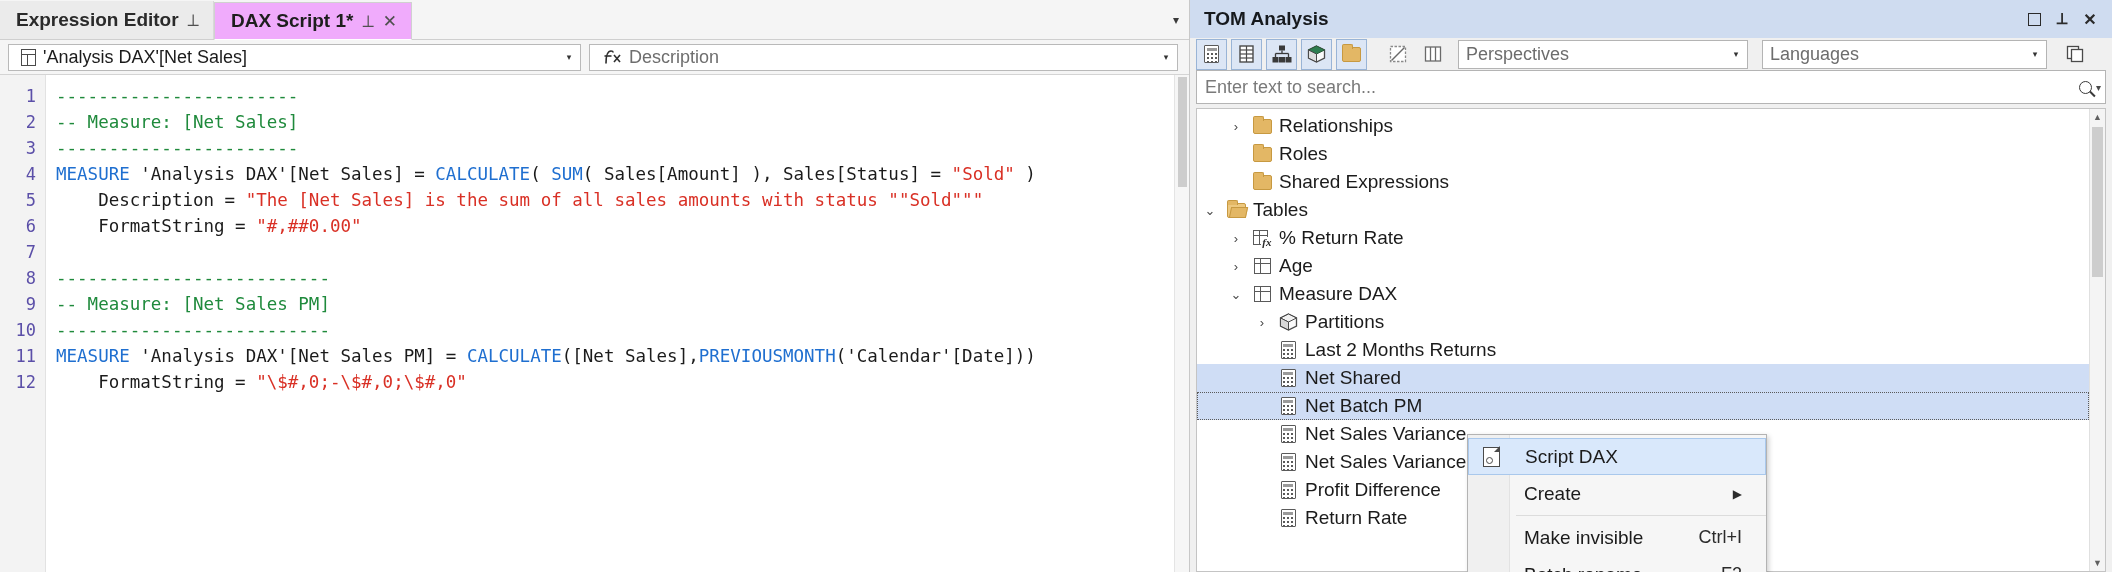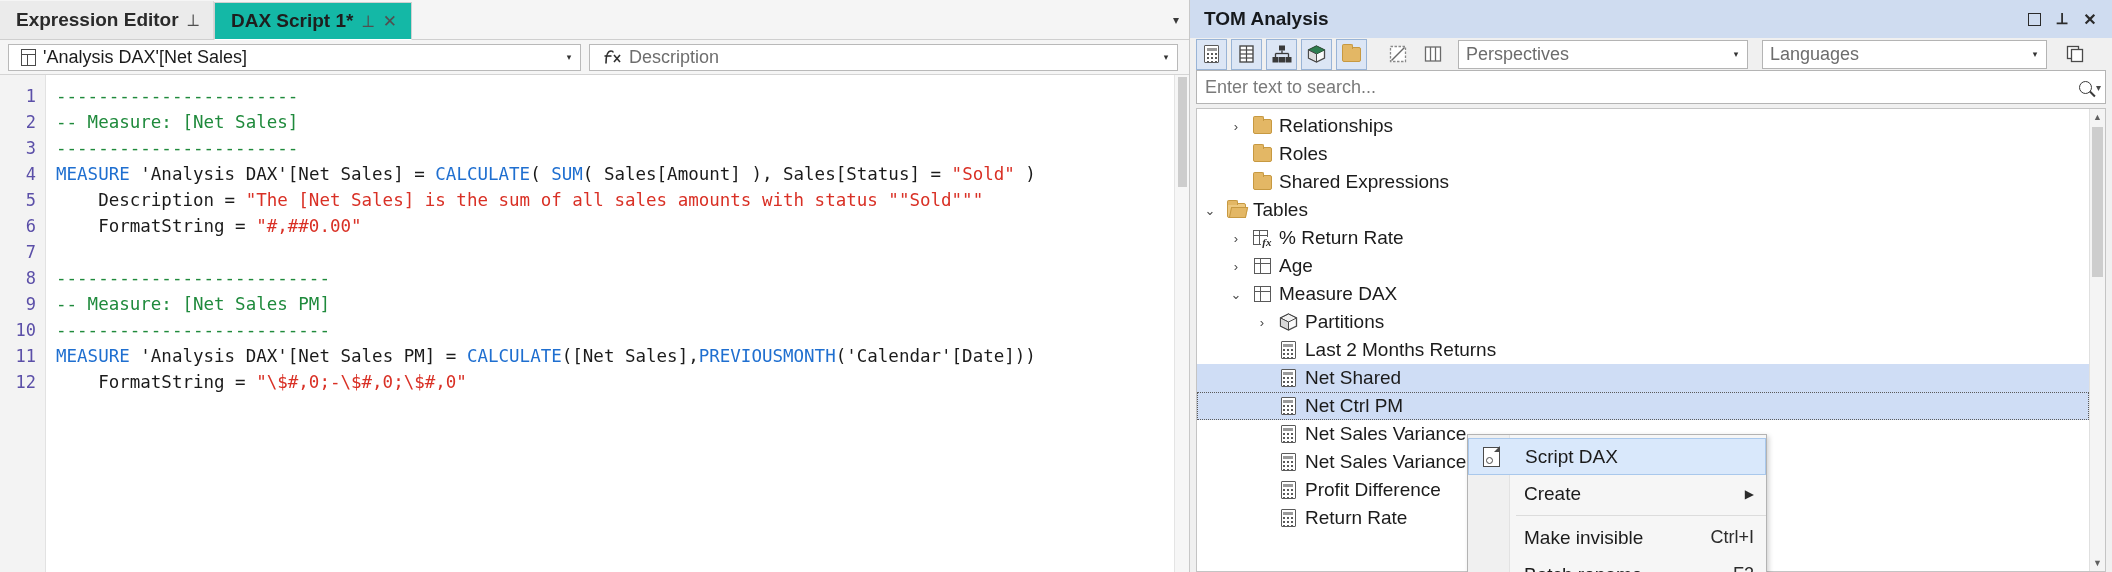--- a/index.html
+++ b/index.html
@@ -43,21 +43,21 @@
     padding: 0 14px 0 16px;
     font-size: 19px;
     color: #1e1e1e;
     font-weight: bold;
     background: #f0f0f0;
     border-right: 1px solid #d8d8d8;
     cursor: default;
   }
   .tab.inactive { background: #ebebeb; color: #2a2a2a; }
   .tab.active {
-    background: #14b8a6;
+    background: #f0abfc;
     border-top: 1px solid #d0d0d0;
     border-left: 1px solid #d0d0d0;
     border-right: 1px solid #d0d0d0;
     border-bottom: 1px solid #ffffff;
     margin-bottom: -1px;
   }
   .tab-pin, .tab-close {
     font-size: 17px;
     color: #505050;
     font-weight: normal;
@@ -403,21 +403,21 @@
     background: #f0f0f0; border-right: 1px solid #e2e2e2;
   }
   .mitem {
     position: relative;
     height: 37px;
     display: flex;
     align-items: center;
     font-size: 19px;
     color: #1b1b1b;
     padding-left: 56px;
-    padding-right: 12px;
+    padding-right: 24px;
     cursor: pointer;
     z-index: 2;
   }
   .mitem.hl { background: #d9e8fb; border: 1px solid #a9c8ec; }
   .mitem .mico {
     position: absolute; left: 10px; top: 50%;
     transform: translateY(-50%);
     width: 24px; height: 24px;
     display: flex; align-items: center; justify-content: center;
   }
@@ -678,21 +678,21 @@
               <span class="calc-ico"></span>
             </span>
             <span class="tlabel">Net Shared</span>
           </div>
           <div class="trow sel-foc">
             <span style="width: 52px; flex: 0 0 auto;"></span>
             <span class="chev blank">›</span>
             <span class="tico">
               <span class="calc-ico"></span>
             </span>
-            <span class="tlabel">Net Ctrl PM</span>
+            <span class="tlabel">Net Batch PM</span>
           </div>
           <div class="trow">
             <span style="width: 52px; flex: 0 0 auto;"></span>
             <span class="chev blank">›</span>
             <span class="tico">
               <span class="calc-ico"></span>
             </span>
             <span class="tlabel">Net Sales Variance</span>
           </div>
           <div class="trow">

